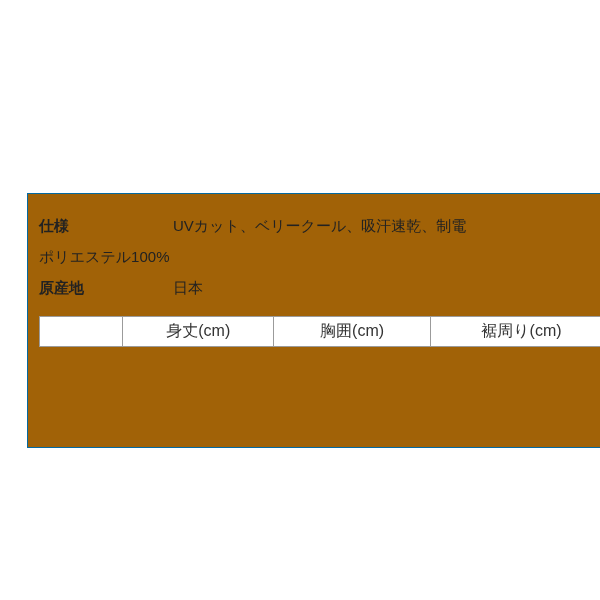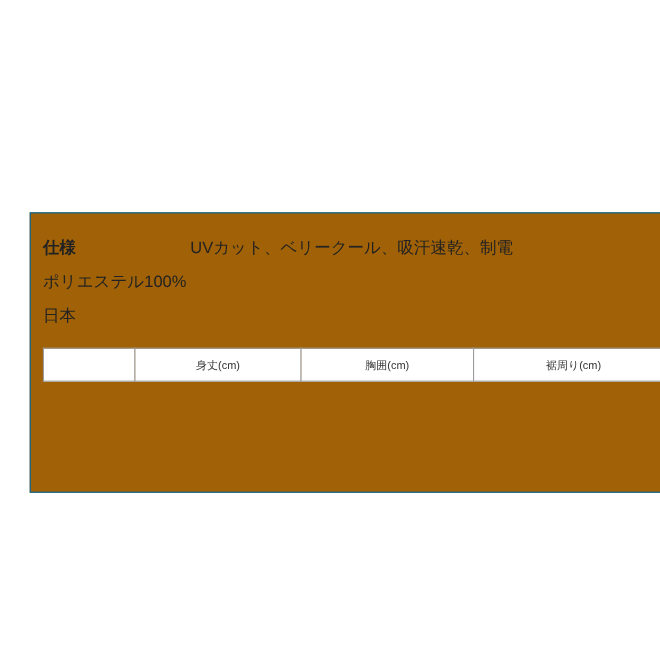--- a/index.html
+++ b/index.html
@@ -16,38 +16,39 @@
   .spec-row { display: flex; line-height: 31px; font-size: 15px; color: #222222; }
   .spec-label { flex: 0 0 134px; width: 134px; font-weight: bold; }
   .spec-value { flex: 1; }
   table.size-table {
     width: 100%; margin-top: 13px;
     border-collapse: collapse; table-layout: fixed;
   }
   .size-table th, .size-table td {
     border: 1px solid #9b9b9b; height: 29px; padding: 0;
     text-align: center; vertical-align: middle;
-    font-size: 10px; font-weight: normal; color: #333333;
+    font-size: 16px; font-weight: normal; color: #333333;
     background: #ffffff;
   }
 </style>
 </head>
 <body>
 
 <div class="spec-panel">
 
   <div>
     <div class="spec-row">
       <div class="spec-label">仕様</div>
       <div class="spec-value">UVカット、ベリークール、吸汗速乾、制電</div>
     </div>
     <div class="spec-row">
       <div class="spec-value">ポリエステル100%</div>
     </div>
     <div class="spec-row">
+      <div class="spec-label">原産地</div>
       <div class="spec-value">日本</div>
     </div>
   </div>
 
   <table class="size-table">
     <colgroup>
       <col style="width:14.5%">
       <col style="width:26.4%">
       <col style="width:27.3%">
       <col style="width:31.8%">

